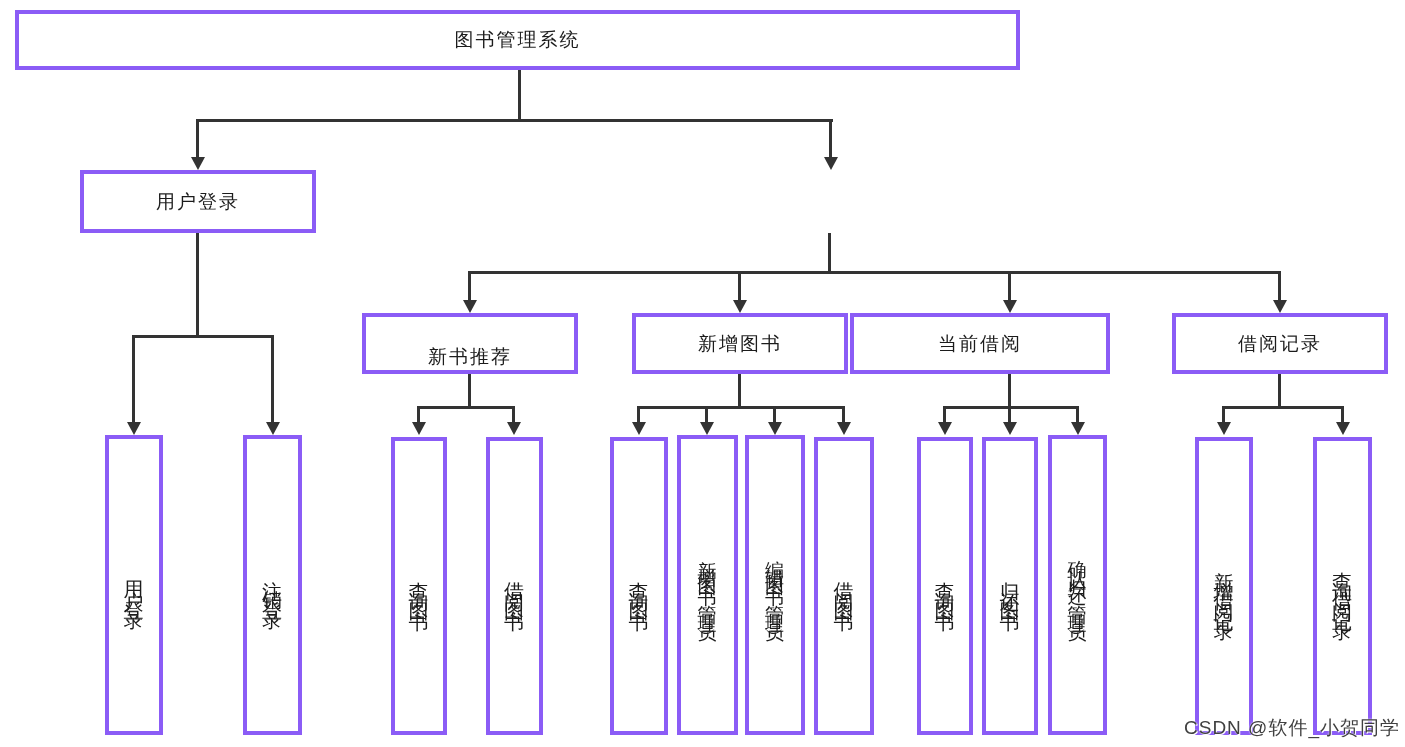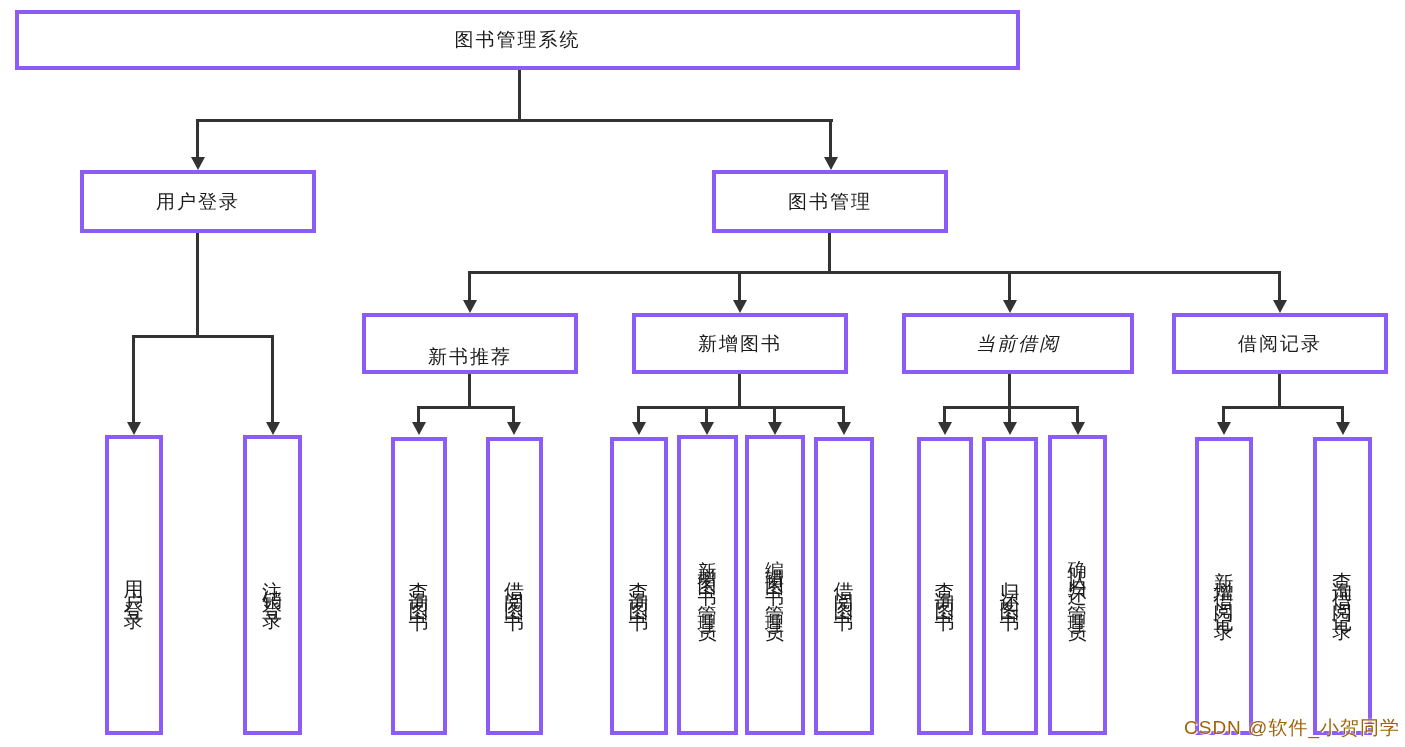--- a/index.html
+++ b/index.html
@@ -32,21 +32,21 @@
   .arrowhead{
     position:absolute;width:0;height:0;
     border-left:7px solid transparent;
     border-right:7px solid transparent;
     border-top:13px solid #333333;
   }
   .watermark{
     position:absolute;
     left:1184px;top:715px;
     font-size:19px;
-    color:#a16207;
+    color:#404040;
     letter-spacing:1px;
     text-shadow:0 0 2px #ffffff,1px 1px 0 #ffffff;
     white-space:nowrap;
     z-index:5;
   }
 </style>
 </head>
 <body>
 
 <div class="canvas">
@@ -59,23 +59,20 @@
     <div class="line" style="left:518px;top:70px;width:3px;height:51px;"></div>
     <div class="line" style="left:196px;top:119px;width:637px;height:3px;"></div>
     <div class="line" style="left:196px;top:119px;width:3px;height:41px;"></div>
     <div class="arrowhead" style="left:191px;top:157px;"></div>
     <div class="line" style="left:829px;top:119px;width:3px;height:41px;"></div>
     <div class="arrowhead" style="left:824px;top:157px;"></div>
   </div>
 
   <div class="box" style="left:80px;top:170px;width:236px;height:63px;">
     <span class="hlabel">用户登录</span>
-  </div>
-  <div class="box" style="left:712px;top:170px;width:236px;height:63px;">
-    <span class="hlabel">图书管理</span>
   </div>
 
   <div>
     <div class="line" style="left:196px;top:233px;width:3px;height:105px;"></div>
     <div class="line" style="left:132px;top:335px;width:142px;height:3px;"></div>
     <div class="line" style="left:132px;top:335px;width:3px;height:89px;"></div>
     <div class="arrowhead" style="left:127px;top:422px;"></div>
     <div class="line" style="left:271px;top:335px;width:3px;height:89px;"></div>
     <div class="arrowhead" style="left:266px;top:422px;"></div>
   </div>
@@ -92,21 +89,21 @@
     <div class="line" style="left:1278px;top:271px;width:3px;height:31px;"></div>
     <div class="arrowhead" style="left:1273px;top:300px;"></div>
   </div>
 
   <div class="box" style="left:362px;top:313px;width:216px;height:61px;align-items:flex-end;">
     <span class="hlabel">新书推荐</span>
   </div>
   <div class="box" style="left:632px;top:313px;width:216px;height:61px;">
     <span class="hlabel">新增图书</span>
   </div>
-  <div class="box" style="left:902px;top:313px;width:232px;height:61px;font-style:italic;">
+  <div class="box" style="left:850px;top:313px;width:260px;height:61px;">
     <span class="hlabel">当前借阅</span>
   </div>
   <div class="box" style="left:1172px;top:313px;width:216px;height:61px;font-family:Liberation Mono, monospace;">
     <span class="hlabel">借阅记录</span>
   </div>
 
   <div>
     <div class="line" style="left:468px;top:374px;width:3px;height:34px;"></div>
     <div class="line" style="left:417px;top:406px;width:98px;height:3px;"></div>
     <div class="line" style="left:417px;top:406px;width:3px;height:18px;"></div>

